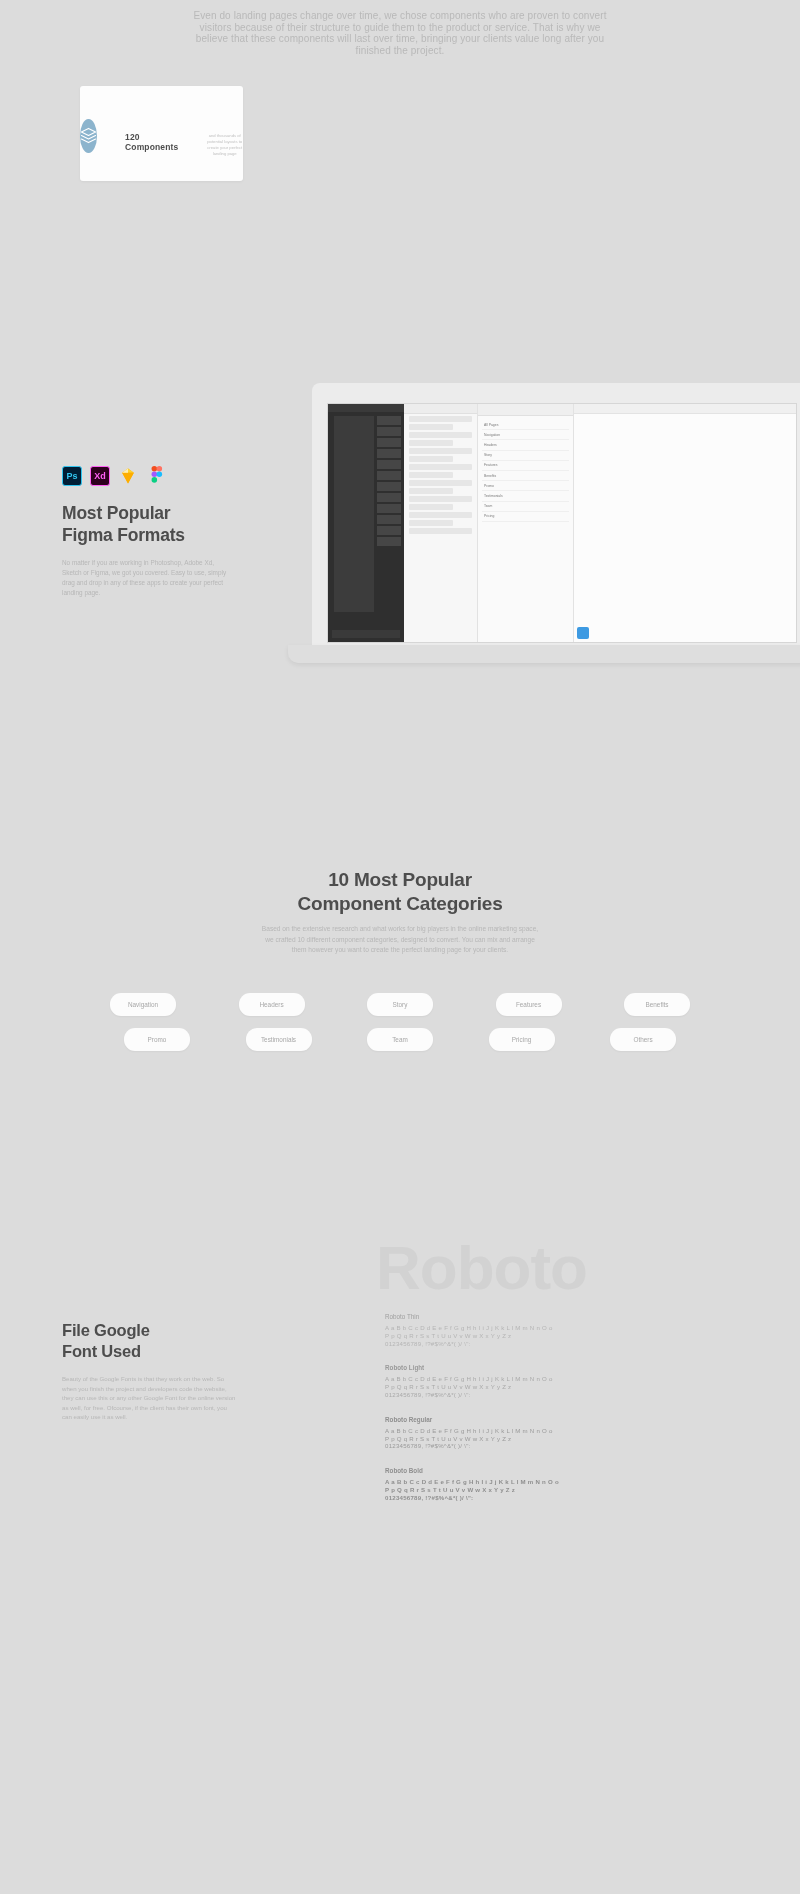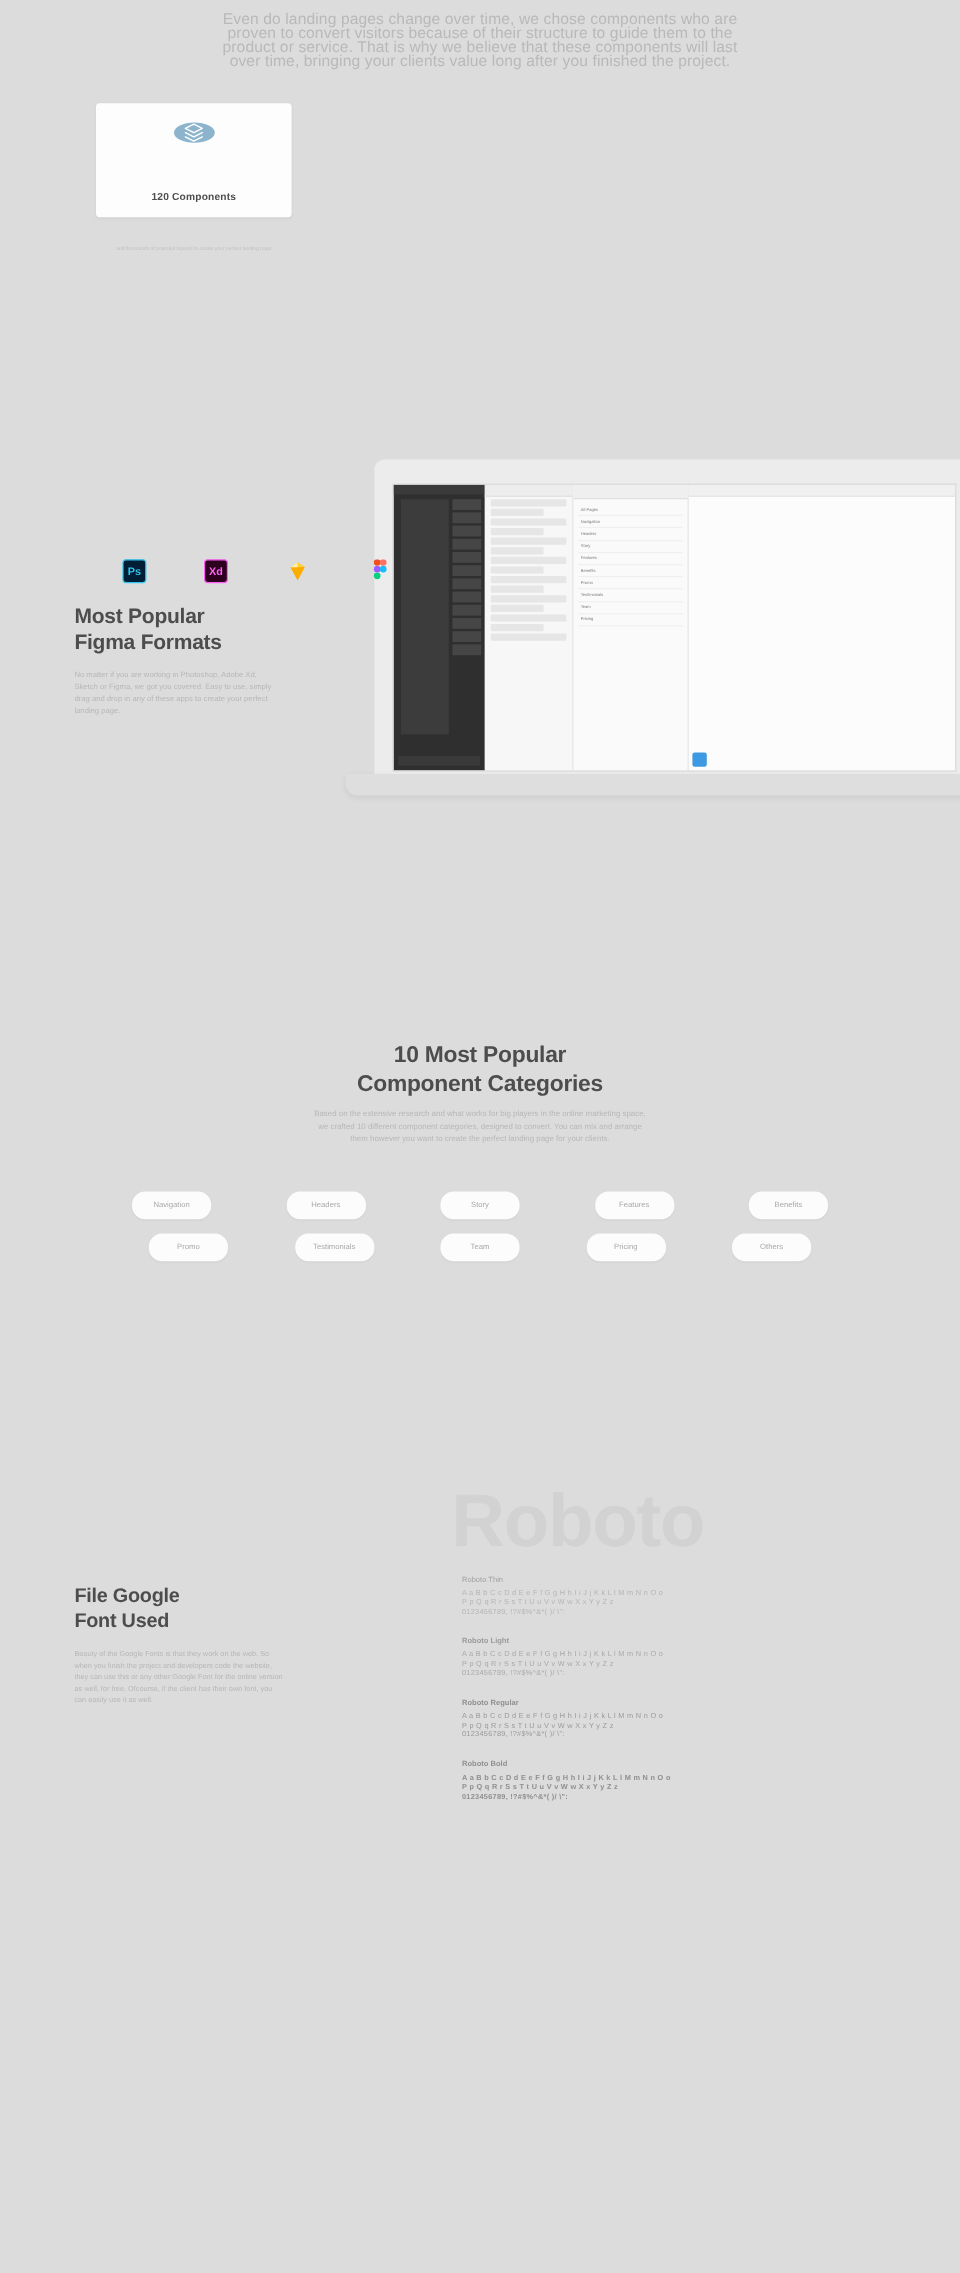--- a/index.html
+++ b/index.html
@@ -10,33 +10,33 @@
     color:#4a4a4a;
     width:800px;
     height:1894px;
     position:relative;
     overflow:hidden;
   }
 
   
   .intro-wrap { position:absolute; top:10px; left:0; width:800px; text-align:center; }
   .intro-p {
-    font-size:13px; line-height:11.5px; color:#b9b9b9;
+    font-size:10px; line-height:11.5px; color:#b9b9b9;
     width:430px; margin:0 auto; letter-spacing:.1px;
   }
 
   
   .cards-row {
     position:absolute; top:86px; left:80px;
     width:640px; display:flex; justify-content:space-between;
   }
   .card {
     width:163px; height:95px; background:#fdfdfd; border-radius:3px;
     box-shadow:0 1px 3px rgba(0,0,0,.05);
-    display:flex; flex-direction:column; align-items:center;
+    display:flex; flex-direction:row; align-items:center;
     padding-top:16px;
     gap:28px;
   }
   .card-icon {
     width:34px; height:34px; border-radius:50%; background:#8cb4cd;
     display:flex; align-items:center; justify-content:center;
     margin-bottom:12px;
   }
   .card-icon svg { display:block; }
   .card-title { font-size:8.5px; font-weight:bold; color:#4d4d4d; letter-spacing:.15px; }
@@ -75,21 +75,21 @@
   .sk-list { padding:4px; }
   .sk-item { font-size:3.4px; color:#7b7b7b; padding:2.6px 2px; border-bottom:1px solid #efefef; }
   
   .fg-pane { flex:1; background:#fcfcfc; position:relative; }
   .fg-top { height:10px; background:#f0f0f0; border-bottom:1px solid #e3e3e3; }
   .fg-body { display:flex; height:calc(100% - 10px); }
   .fg-blue { position:absolute; bottom:3px; left:3px; width:12px; height:12px; background:#3d9ae2; border-radius:2px; }
 
   .apps-row { position:absolute; top:466px; left:62px; display:flex; gap:8px; align-items:center; }
   .app-ic { width:20px; height:20px; border-radius:3px; display:flex; align-items:center; justify-content:center;
-            font-size:9px; font-weight:bold;margin-left:40px; }
+            font-size:9px; font-weight:bold; }
   .app-ps { background:#001e36; border:1px solid #31c5f0; color:#31c5f0; }
   .app-xd { background:#2e001f; border:1px solid #ff61f6; color:#ff61f6; }
 
   .ff-heading {
     position:absolute; top:502px; left:62px; width:230px;
     font-size:17.5px; font-weight:bold; color:#4d4d4d; line-height:22px; letter-spacing:-.2px;
   }
   .ff-body {
     position:absolute; top:558px; left:62px; width:172px;
     font-size:6.4px; line-height:10px; color:#b7b7b7;

